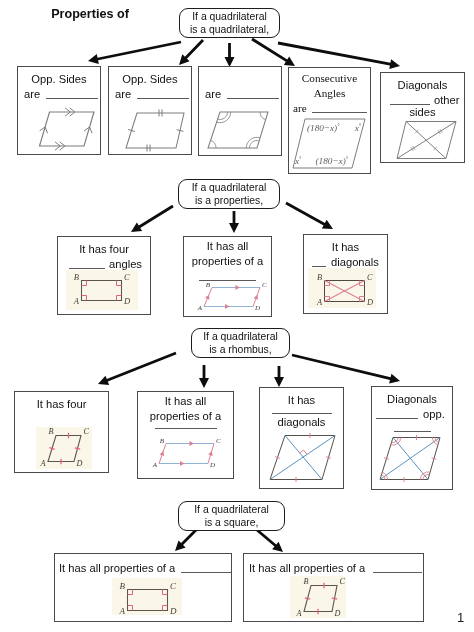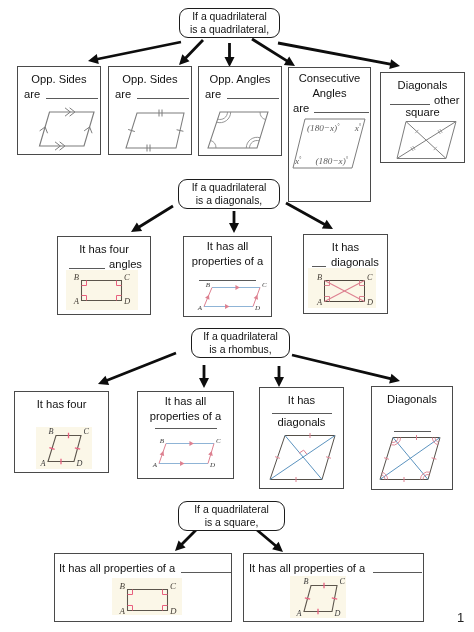--- a/index.html
+++ b/index.html
@@ -17,20 +17,21 @@
   .pagenum{font-size:13px;color:#222;}
   svg{display:block;overflow:visible;}
   #arrows{position:absolute;left:0;top:0;width:474px;height:632px;pointer-events:none;}
 </style>
 </head>
 <body>
 
 <div id="page">
 
   <div class="abs title" style="left:18px;top:7px;width:144px;">
+    <div>Properties of</div>
   </div>
 
   <svg id="arrows" viewBox="0 0 474 632" width="474" height="632">
   <path d="M180.72,40.63 L97.52,57.63 L96.80,54.10 L88.00,61.00 L98.80,63.90 L98.08,60.37 L181.28,43.37 Z" fill="#0d0d0d"></path>
   <path d="M201.99,39.03 L184.92,56.82 L182.32,54.32 L179.00,65.00 L189.53,61.25 L186.94,58.76 L204.01,40.97 Z" fill="#0d0d0d"></path>
   <path d="M228.10,43.00 L228.10,57.00 L224.50,57.00 L229.50,67.00 L234.50,57.00 L230.90,57.00 L230.90,43.00 Z" fill="#0d0d0d"></path>
   <path d="M251.26,40.19 L285.79,61.87 L283.87,64.92 L295.00,66.00 L289.19,56.45 L287.28,59.50 L252.74,37.81 Z" fill="#0d0d0d"></path>
   <path d="M277.74,44.38 L389.91,65.52 L389.25,69.06 L400.00,66.00 L391.10,59.23 L390.43,62.77 L278.26,41.62 Z" fill="#0d0d0d"></path>
   <path d="M172.26,204.81 L138.77,225.55 L136.87,222.49 L131.00,232.00 L142.13,230.99 L140.24,227.93 L173.74,207.19 Z" fill="#0d0d0d"></path>
   <path d="M232.60,211.00 L232.60,223.00 L229.00,223.00 L234.00,233.00 L239.00,223.00 L235.40,223.00 L235.40,211.00 Z" fill="#0d0d0d"></path>
@@ -42,51 +43,50 @@
   <path d="M195.01,529.01 L181.08,542.94 L178.54,540.39 L175.00,551.00 L185.61,547.46 L183.06,544.92 L196.99,530.99 Z" fill="#0d0d0d"></path>
   <path d="M256.10,531.07 L274.46,546.61 L272.14,549.36 L283.00,552.00 L278.60,541.72 L276.27,544.47 L257.90,528.93 Z" fill="#0d0d0d"></path>
   </svg>
 
   <div class="pill" style="left:179px;top:8px;width:99px;height:28px;">
       <div>If a quadrilateral</div>
       <div>is a quadrilateral,</div>
     </div>
   <div class="pill" style="left:178px;top:179px;width:100px;height:28px;">
       <div>If a quadrilateral</div>
-      <div>is a diagonals,</div>
+      <div>is a properties,</div>
     </div>
   <div class="pill" style="left:191px;top:328px;width:97px;height:28px;">
       <div>If a quadrilateral</div>
       <div>is a rhombus,</div>
     </div>
   <div class="pill" style="left:178px;top:501px;width:105px;height:28px;">
       <div>If a quadrilateral</div>
       <div>is a square,</div>
     </div>
 <div class="pbox" style="left:17px;top:66px;width:84px;height:89px;">
       <div class="txt t11" style="top:5px;text-align:center;"><span>Opp. Sides</span></div>
       <div class="txt t11" style="top:20px;text-align:left;padding-left:6px;"><span>are</span><span class="blank" style="width:52px;margin-left:6px;"></span></div>
     </div>
 <div class="pbox" style="left:108px;top:66px;width:84px;height:89px;">
       <div class="txt t11" style="top:5px;text-align:center;"><span>Opp. Sides</span></div>
       <div class="txt t11" style="top:20px;text-align:left;padding-left:6px;"><span>are</span><span class="blank" style="width:52px;margin-left:6px;"></span></div>
     </div>
 <div class="pbox" style="left:198px;top:66px;width:84px;height:90px;">
-      <div class="txt t11" style="top:5px;text-align:center;"><span>Opp. Angles</span></div>
       <div class="txt t11" style="top:20px;text-align:left;padding-left:6px;"><span>are</span><span class="blank" style="width:52px;margin-left:6px;"></span></div>
     </div>
-<div class="pbox" style="left:288px;top:67px;width:83px;height:135px;">
+<div class="pbox" style="left:288px;top:67px;width:83px;height:107px;font-family:Liberation Serif, serif;">
       <div class="txt t11" style="top:3px;text-align:center;"><span>Consecutive</span></div>
       <div class="txt t11" style="top:18px;text-align:center;"><span>Angles</span></div>
       <div class="txt t11" style="top:33px;text-align:left;padding-left:4px;"><span>are</span><span class="blank" style="width:55px;margin-left:5px;"></span></div>
     </div>
 <div class="pbox" style="left:380px;top:72px;width:85px;height:91px;">
       <div class="txt t11" style="top:5px;text-align:center;"><span>Diagonals</span></div>
       <div class="txt t11" style="top:20px;text-align:left;padding-left:9px;"><span class="blank" style="width:40px;margin-right:4px;"></span><span>other</span></div>
-      <div class="txt t11" style="top:32px;text-align:center;"><span>square</span></div>
+      <div class="txt t11" style="top:32px;text-align:center;"><span>sides</span></div>
     </div>
 <div class="pbox" style="left:57px;top:236px;width:94px;height:79px;">
       <div class="txt t11" style="top:5px;text-align:center;"><span>It has four</span></div>
       <div class="txt t11" style="top:20px;text-align:left;padding-left:11px;"><span class="blank" style="width:36px;margin-right:4px;"></span><span>angles</span></div>
     </div>
 <div class="pbox" style="left:183px;top:236px;width:89px;height:81px;">
       <div class="txt t11" style="top:2px;text-align:center;"><span>It has all</span></div>
       <div class="txt t11" style="top:17px;text-align:center;"><span>properties of a</span></div>
       <div class="txt t11" style="top:32px;text-align:center;"><span class="blank" style="width:57px;"></span></div>
     </div>
@@ -102,20 +102,21 @@
       <div class="txt t11" style="top:17px;text-align:center;"><span>properties of a</span></div>
       <div class="txt t11" style="top:25px;text-align:center;"><span class="blank" style="width:62px;"></span></div>
     </div>
 <div class="pbox" style="left:259px;top:387px;width:85px;height:102px;">
       <div class="txt t11" style="top:5px;text-align:center;"><span>It has</span></div>
       <div class="txt t11" style="top:14px;text-align:center;"><span class="blank" style="width:60px;"></span></div>
       <div class="txt t11" style="top:27px;text-align:center;"><span>diagonals</span></div>
     </div>
 <div class="pbox" style="left:371px;top:386px;width:82px;height:104px;">
       <div class="txt t11" style="top:5px;text-align:center;"><span>Diagonals</span></div>
+      <div class="txt t11" style="top:20px;text-align:left;padding-left:4px;"><span class="blank" style="width:42px;margin-right:5px;"></span><span>opp.</span></div>
       <div class="txt t11" style="top:33px;text-align:center;"><span class="blank" style="width:37px;"></span></div>
     </div>
 <div class="pbox" style="left:54px;top:553px;width:178px;height:69px;">
       <div class="txt t11" style="top:7px;text-align:left;padding-left:4px;"><span>It has all properties of a</span><span class="blank" style="width:50px;margin-left:6px;"></span></div>
     </div>
 <div class="pbox" style="left:243px;top:553px;width:181px;height:69px;">
       <div class="txt t11" style="top:7px;text-align:left;padding-left:5px;"><span>It has all properties of a</span><span class="blank" style="width:49px;margin-left:8px;"></span></div>
     </div>
 <svg class="fig" style="position:absolute;left:30px;top:103px;" width="72" height="50" viewBox="0 0 72 50">
       <path d="M19.50,9.00 L64.00,9.00 L54.00,43.00 L9.50,43.00 Z" fill="none" stroke="#7d7d7d" stroke-width="1.15" stroke-linejoin="miter"></path>

